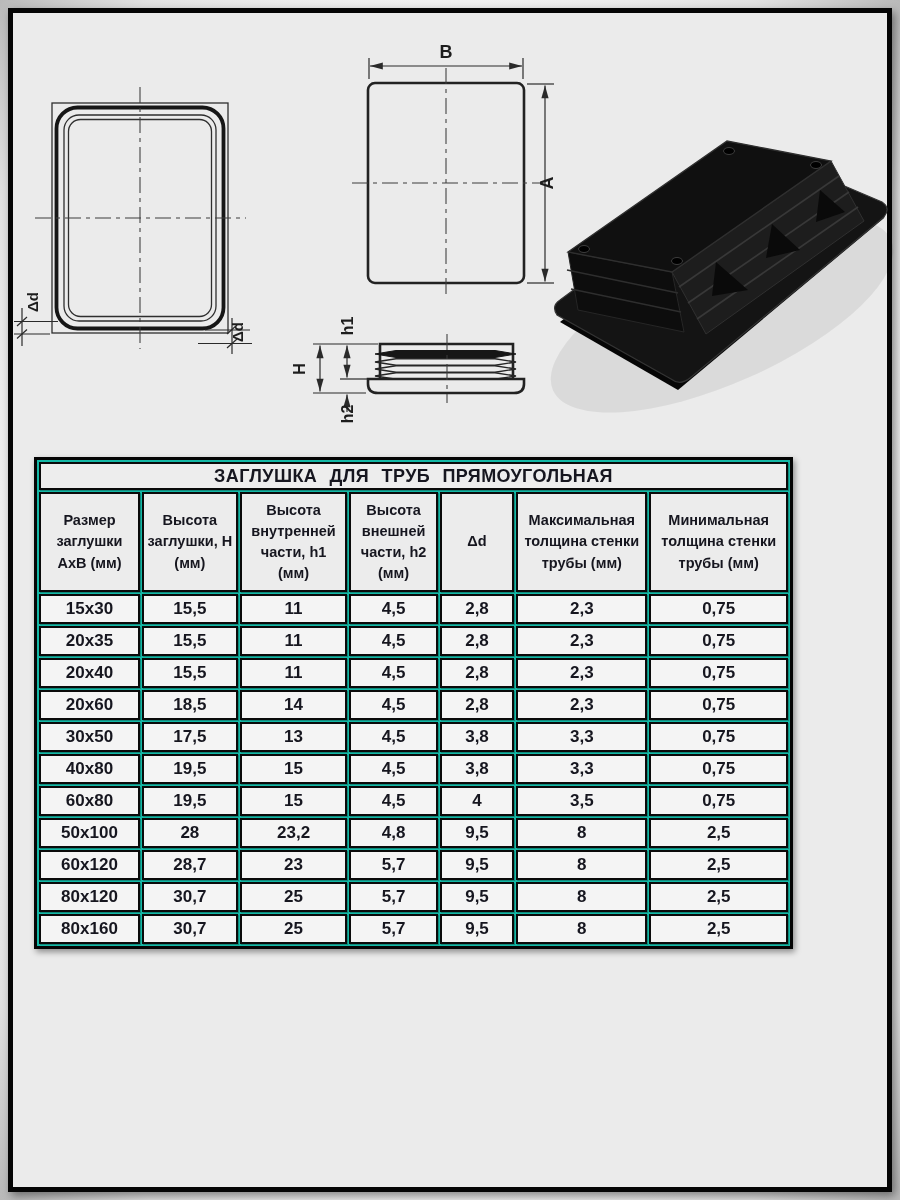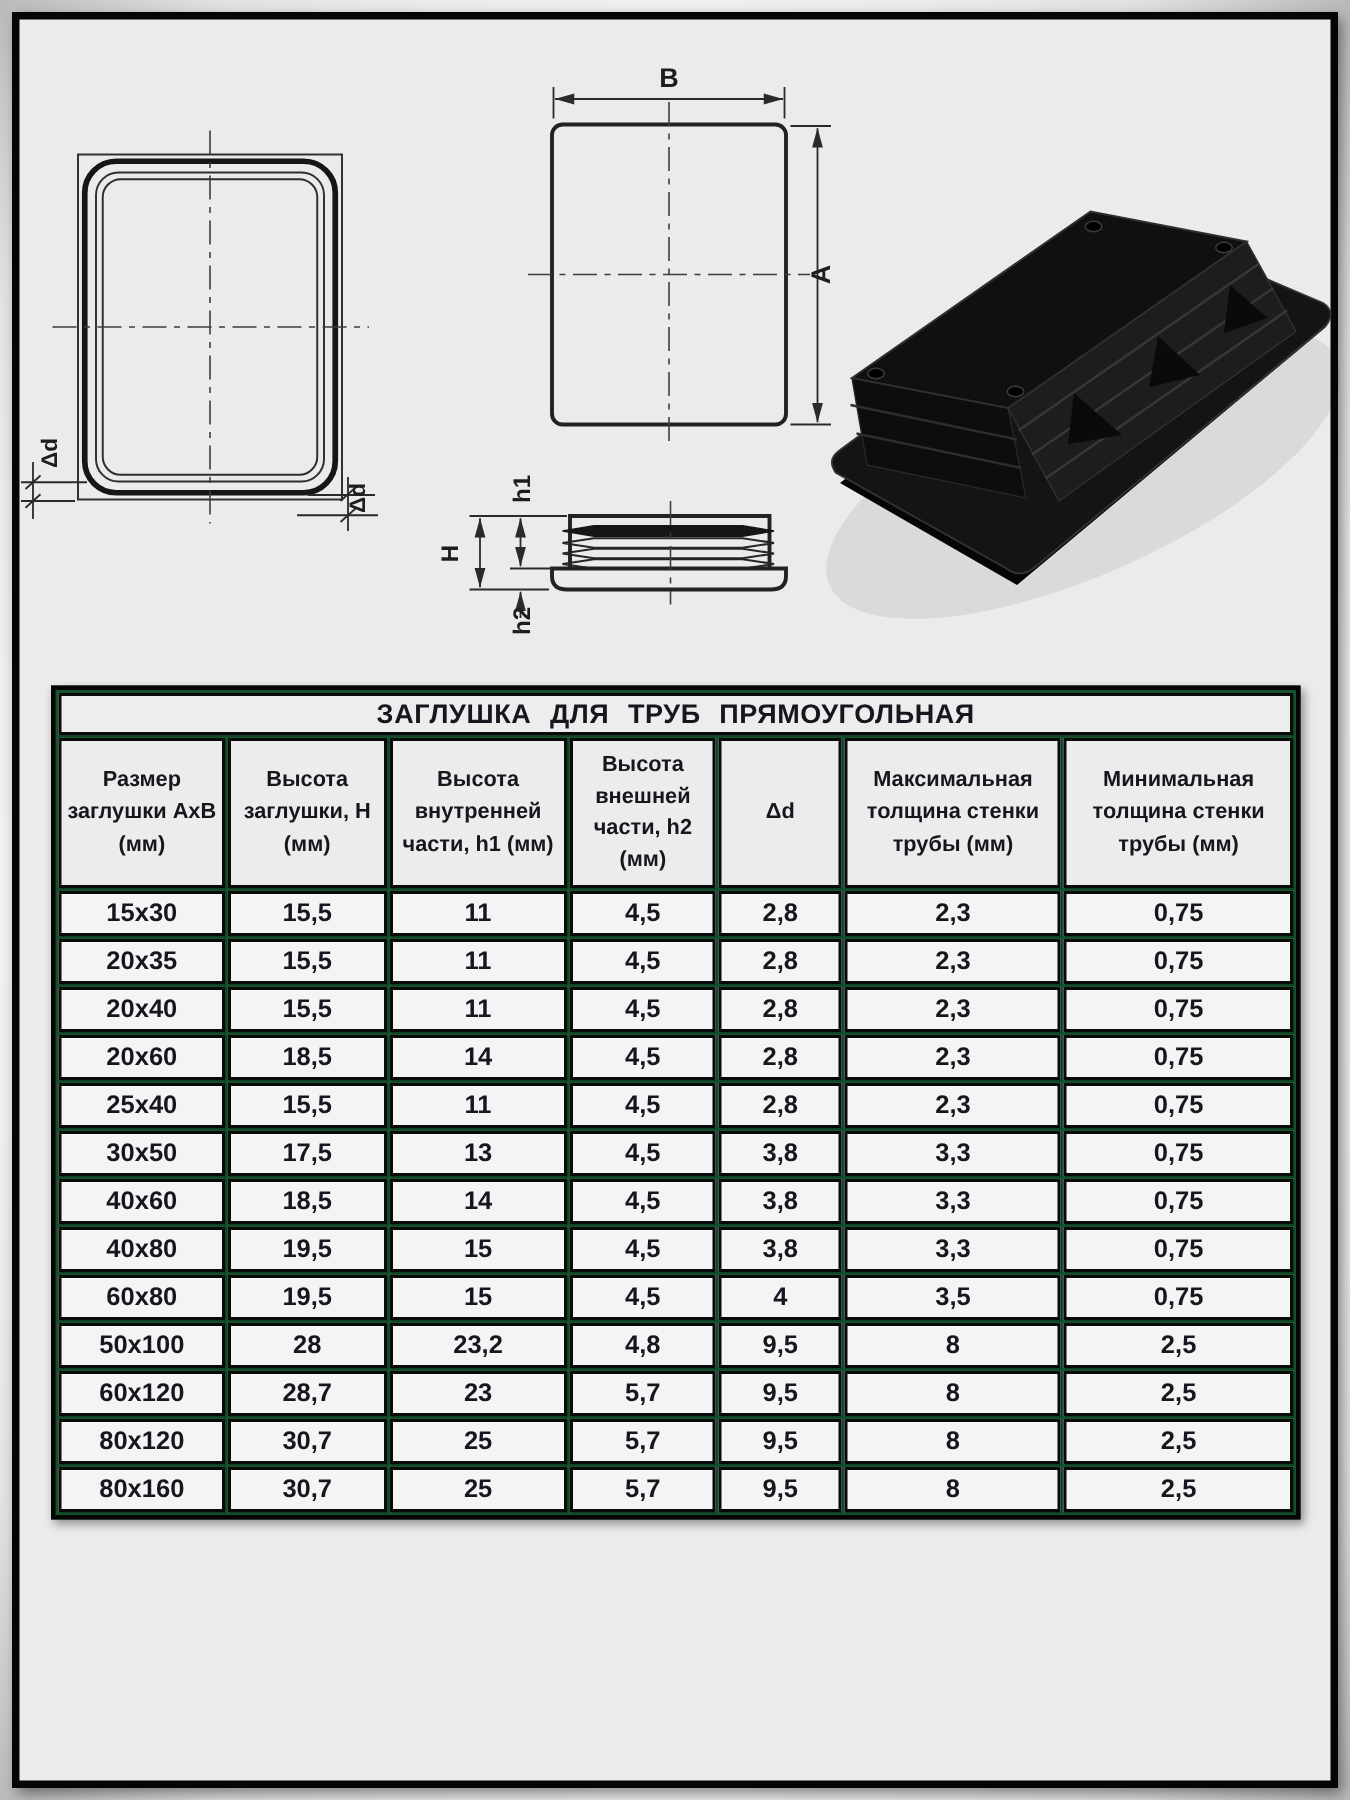--- a/index.html
+++ b/index.html
@@ -9,23 +9,23 @@
     font-family:"Liberation Sans", sans-serif;
   }
   .frame{
     position:absolute;left:8px;top:8px;right:8px;bottom:8px;
     border:5px solid #050505;background:#ebebeb;
     box-shadow:3px 4px 9px rgba(0,0,0,.45);
   }
   .drawings{position:absolute;left:0;top:0;z-index:2;}
 
   .spec-table{
-    position:absolute;left:34px;top:457px;width:833px;z-index:3;
+    position:absolute;left:34px;top:457px;width:759px;z-index:3;
     border-collapse:separate;border-spacing:2px;
-    background:#14532d;border:3px solid #050505;
+    background:#14b8a6;border:3px solid #050505;
     box-shadow:2px 3px 6px rgba(0,0,0,.4);
     table-layout:fixed;
   }
   .spec-table td{
     border:2px solid #0a0a0a;background:#f4f4f4;
     text-align:center;vertical-align:middle;
     color:#16161f;font-weight:bold;
     box-shadow:1px 1px 0 rgba(0,0,0,.25);
     overflow:hidden;
   }
@@ -220,41 +220,23 @@
       <tr>
         <td>20x60</td>
         <td>18,5</td>
         <td>14</td>
         <td>4,5</td>
         <td>2,8</td>
         <td>2,3</td>
         <td>0,75</td>
       </tr>
       <tr>
-        <td>25x40</td>
-        <td>15,5</td>
-        <td>11</td>
-        <td>4,5</td>
-        <td>2,8</td>
-        <td>2,3</td>
-        <td>0,75</td>
-      </tr>
-      <tr>
         <td>30x50</td>
         <td>17,5</td>
         <td>13</td>
-        <td>4,5</td>
-        <td>3,8</td>
-        <td>3,3</td>
-        <td>0,75</td>
-      </tr>
-      <tr>
-        <td>40x60</td>
-        <td>18,5</td>
-        <td>14</td>
         <td>4,5</td>
         <td>3,8</td>
         <td>3,3</td>
         <td>0,75</td>
       </tr>
       <tr>
         <td>40x80</td>
         <td>19,5</td>
         <td>15</td>
         <td>4,5</td>

